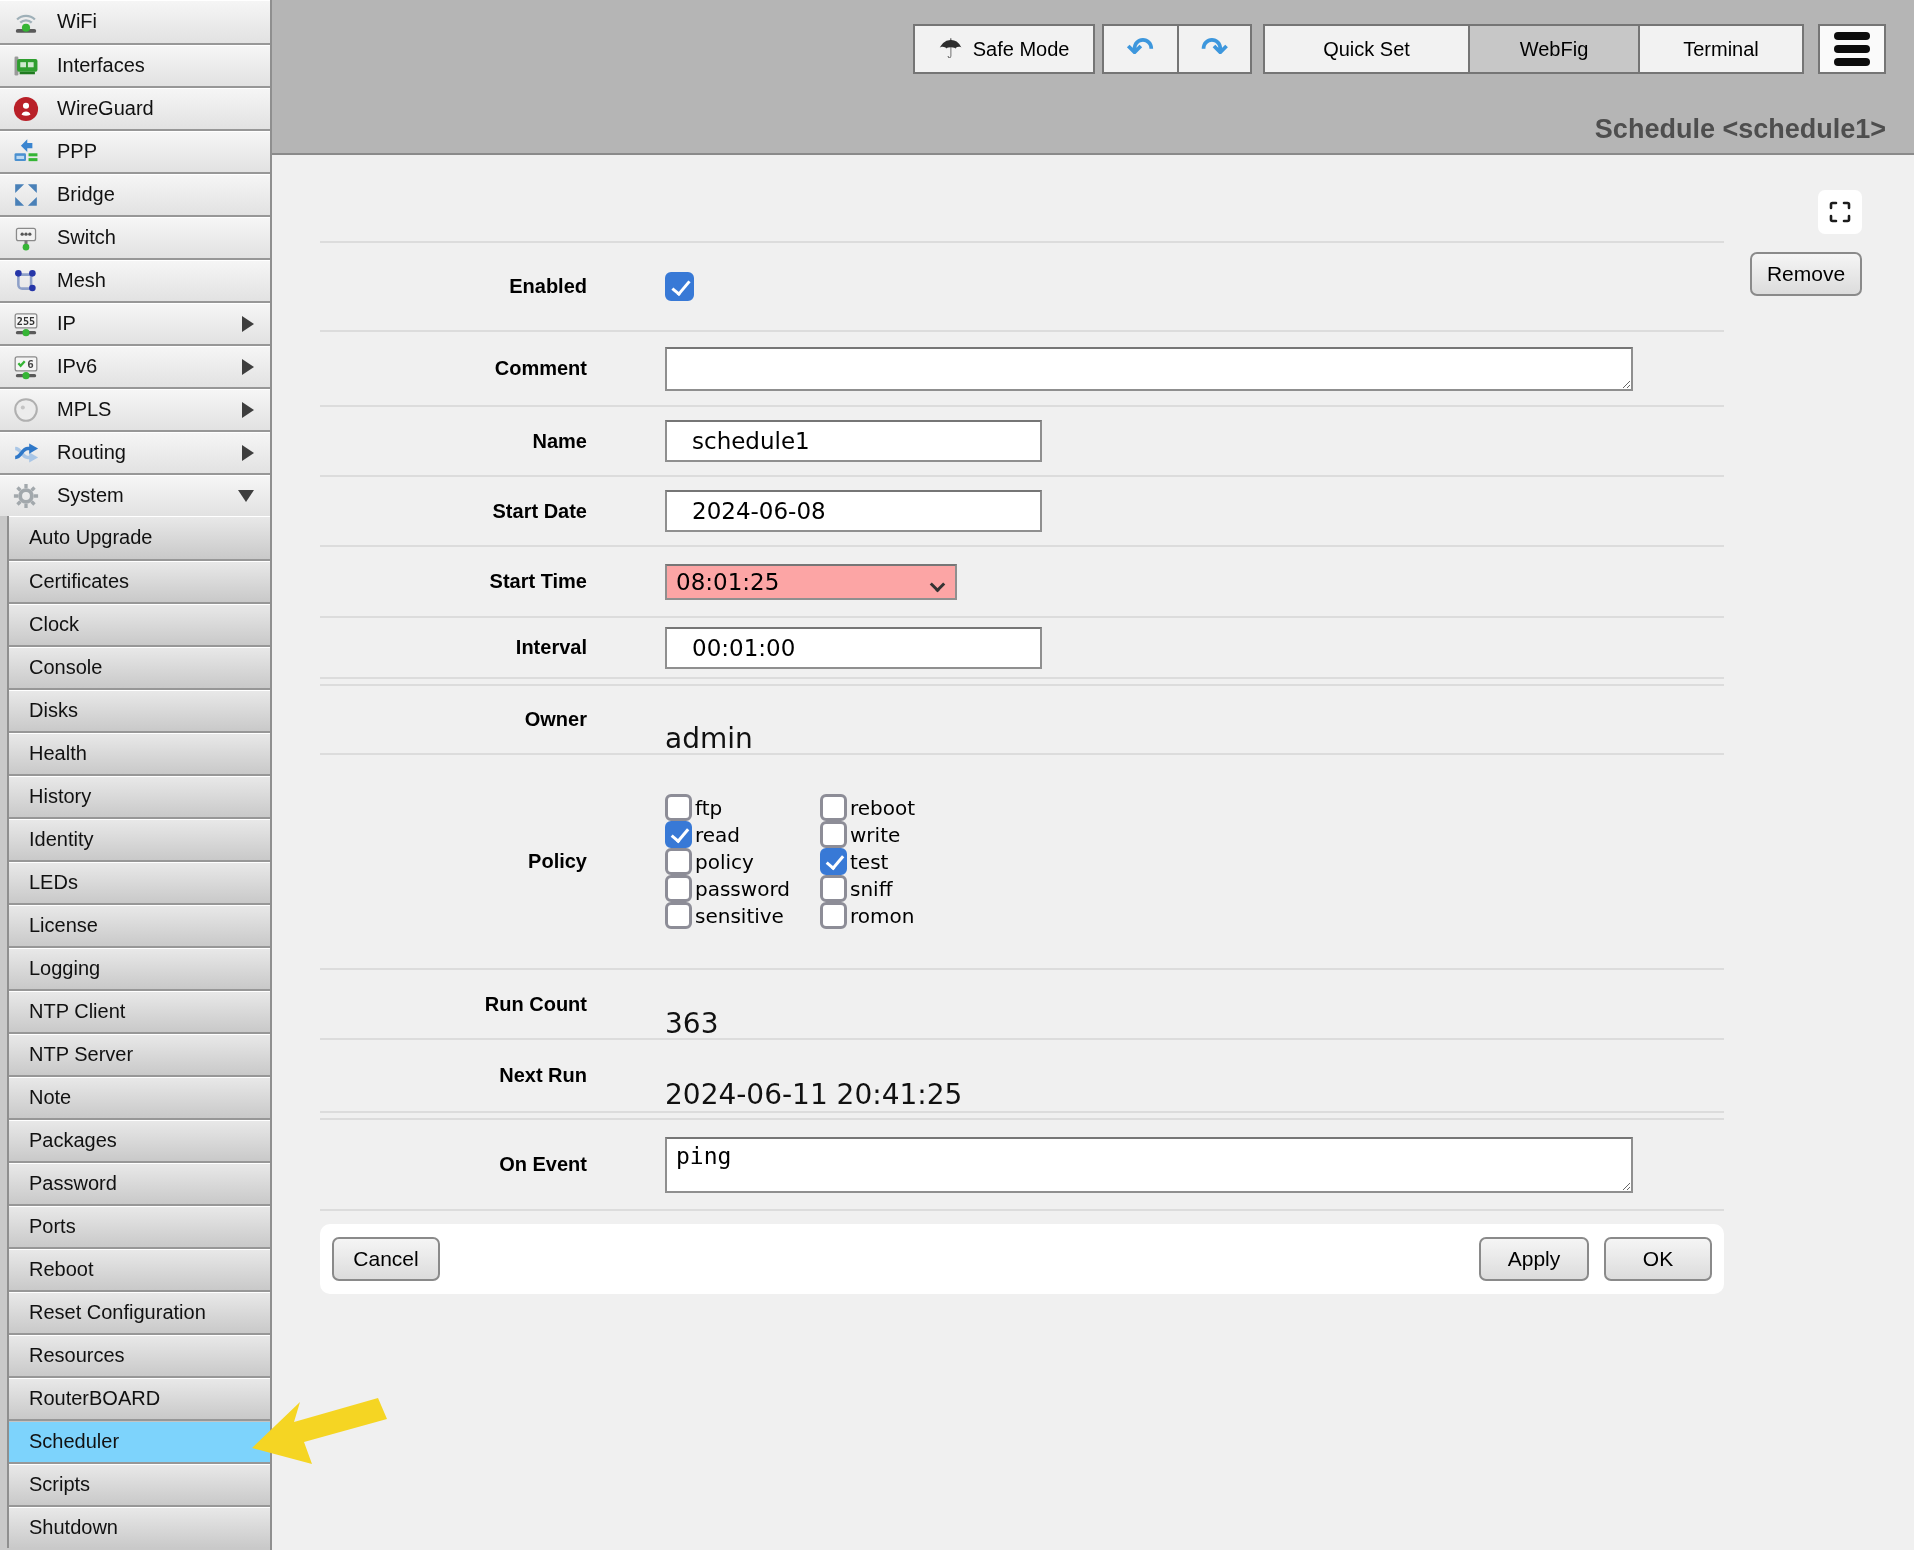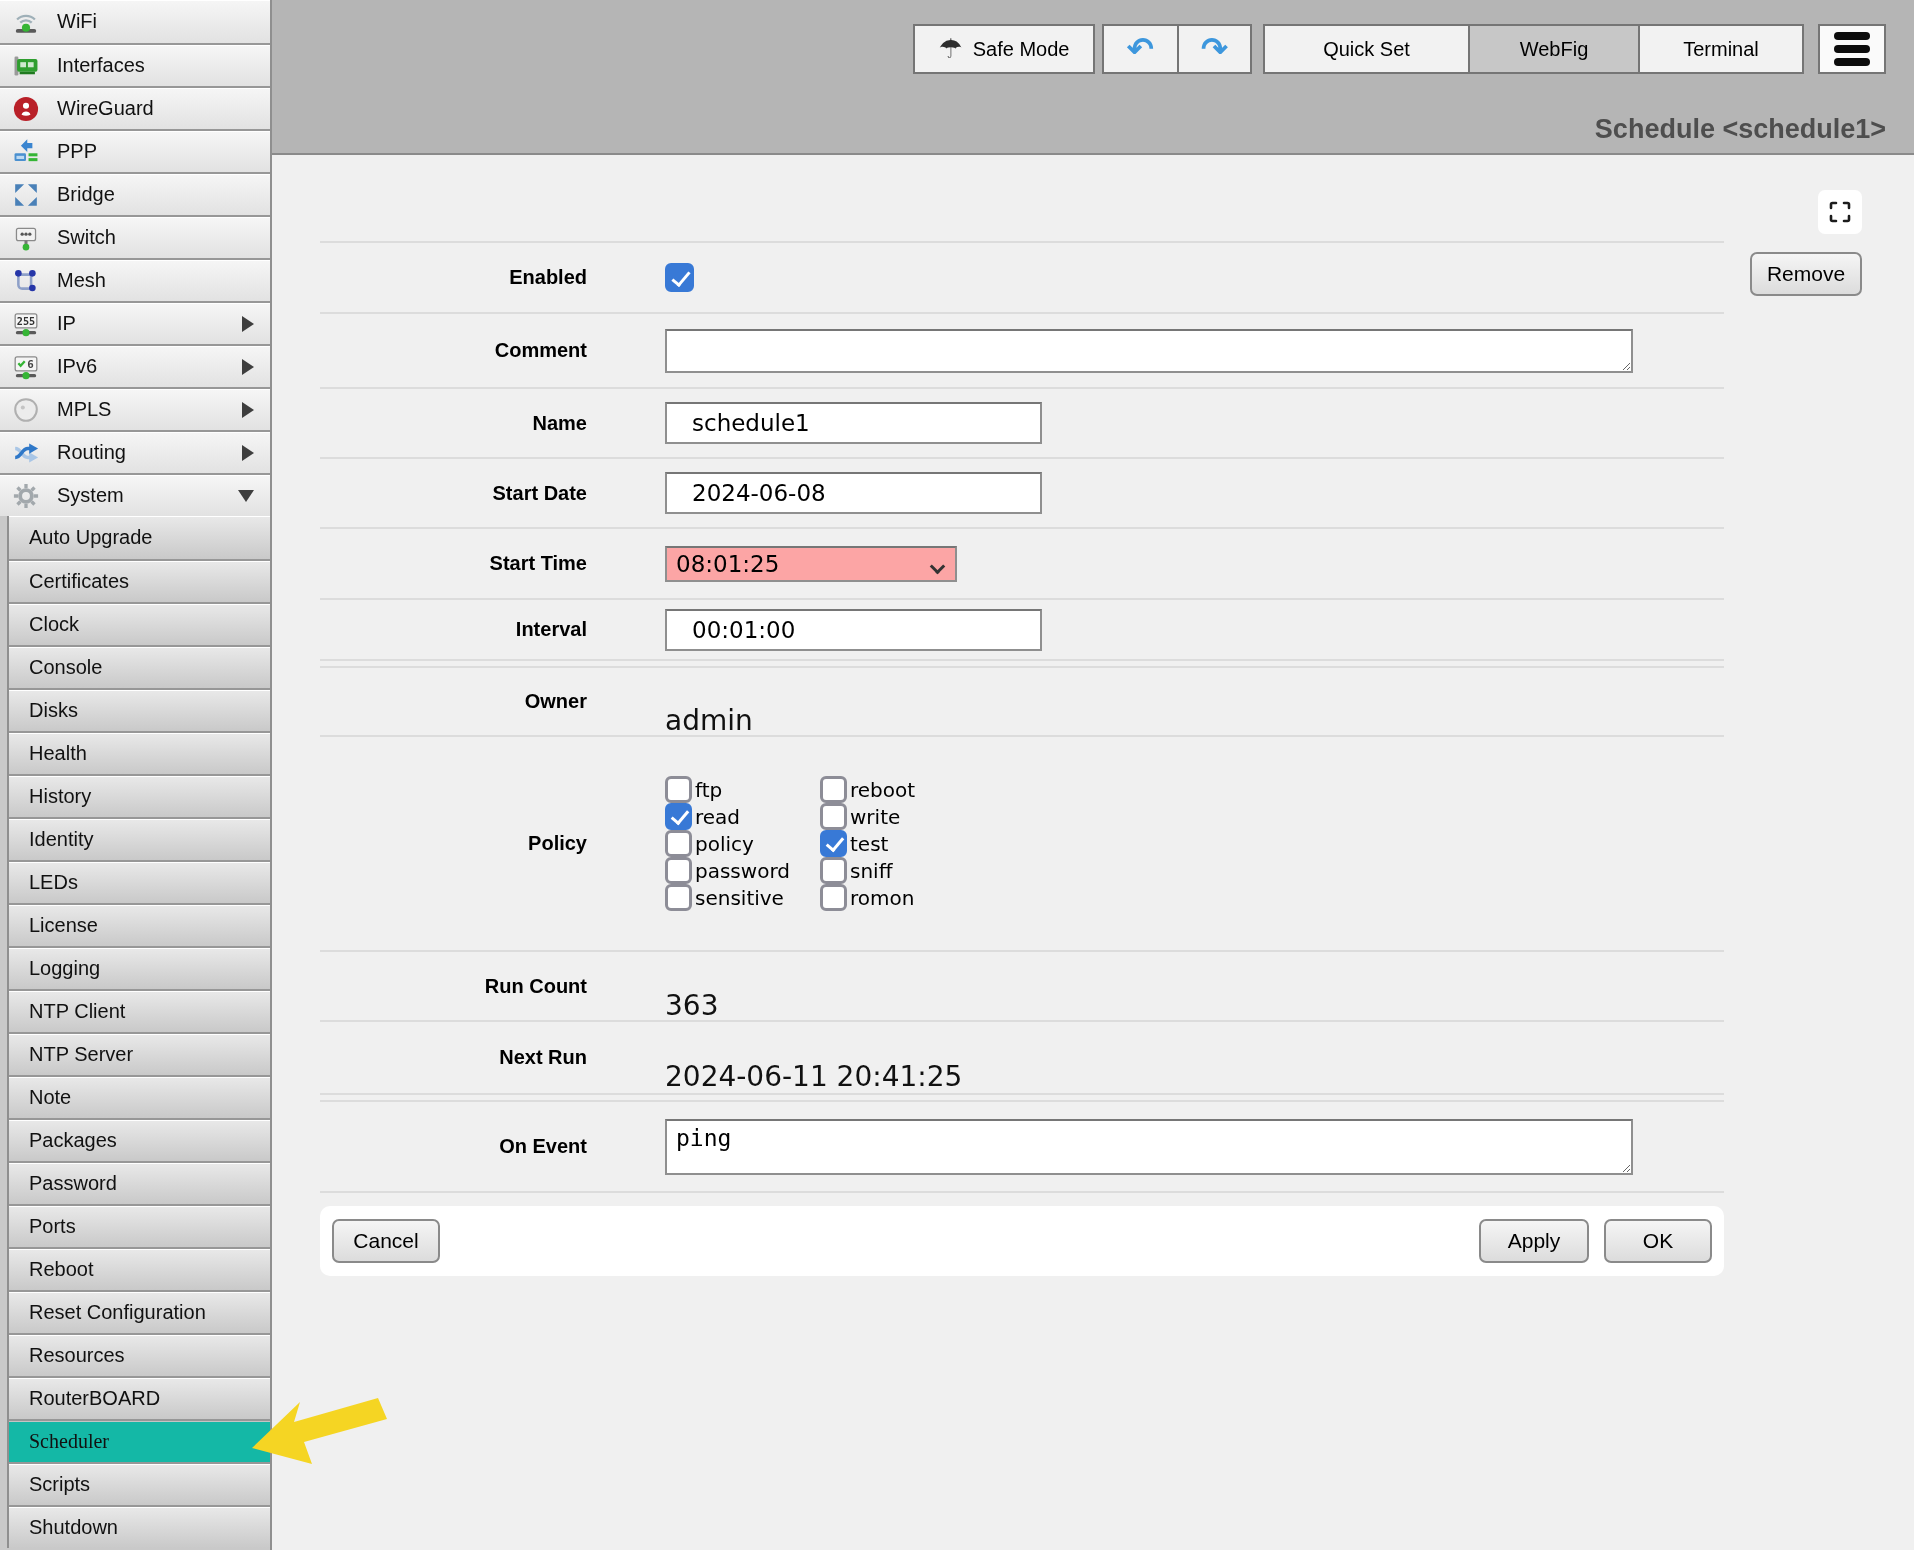--- a/index.html
+++ b/index.html
@@ -13,21 +13,21 @@
   .sb-item.top { padding-left:12px; }
   .sb-item:first-child { border-top:none; }
   .sb-icon { width:28px; height:30px; margin-right:17px; display:flex; align-items:center; justify-content:center; flex:0 0 auto; }
   .sb-icon svg { width:28px; height:28px; }
   .sb-label { font-size:20px; color:#111; white-space:nowrap; }
   .sb-arrow { margin-left:auto; margin-right:16px; }
   .arr-r { width:0; height:0; border-left:12px solid #3e3e3e; border-top:8px solid transparent; border-bottom:8px solid transparent; }
   .arr-d { width:0; height:0; border-top:12px solid #3e3e3e; border-left:8px solid transparent; border-right:8px solid transparent; }
   .submenu { margin-left:7px; position:relative; border-left:2px solid #8f8f8f; }
   .sb-item.sub { padding-left:20px; background:linear-gradient(#e9e9e9,#c9c9c9); }
-  .sb-item.sub.selected { background:#14b8a6; box-shadow:inset 0 1px 0 #c4c4c4;font-family:Liberation Serif, serif; }
+  .sb-item.sub.selected { background:#7dd3fc; box-shadow:inset 0 1px 0 #c4c4c4; }
 
   
   .main { position:absolute; left:272px; top:0; right:0; bottom:0; }
   .main-header { position:relative; height:155px; background:#b5b5b5; border-bottom:2px solid #8a8a8a; }
   .tbtn { position:absolute; top:24px; height:50px; display:flex; align-items:center; justify-content:center;
           background:#f2f2f2; border:2px solid #757575; font-size:20px; color:#000; cursor:pointer; }
   .btn-safe { left:641px; width:182px; gap:10px; }
   .umbrella { font-size:27px; color:#2d2d2d; line-height:1; }
   .undo-group { position:absolute; left:830px; top:24px; height:50px; display:flex; border:2px solid #757575; background:#f2f2f2; }
   .undo-group .ub { width:73px; height:100%; display:flex; align-items:center; justify-content:center; cursor:pointer; font-size:32px; font-weight:bold; color:#3d97dd; }
@@ -46,21 +46,21 @@
   .main-body { position:relative; height:1393px; background:#f0f0f0; }
   .btn { display:inline-flex; align-items:center; justify-content:center; background:linear-gradient(#f5f5f5,#dcdcdc);
          border:2px solid #8a8a8a; border-radius:7px; font-size:21px; color:#000; cursor:pointer; }
   .fullscreen-btn { position:absolute; right:52px; top:35px; width:44px; height:44px; background:#fff; border:none; border-radius:7px; display:flex; align-items:center; justify-content:center; cursor:pointer; }
   .remove-btn { position:absolute; right:52px; top:97px; width:112px; height:44px; }
 
   .form { position:absolute; left:48px; top:86px; width:1404px; }
   .frow { display:flex; align-items:center; border-top:2px solid #dcdcdc; }
   .flabel { width:267px; text-align:right; font-size:20px; font-weight:bold; color:#000; flex:0 0 auto; }
   .fctrl { margin-left:78px; display:flex; align-items:center; }
-  .r-enabled{height:71px;} .r-comment{height:75px;} .r-name{height:70px;} .r-date{height:70px;}
+  .r-enabled{height:89px;} .r-comment{height:75px;} .r-name{height:70px;} .r-date{height:70px;}
   .r-time{height:71px;} .r-interval{height:61px;} .r-owner{height:67px;} .r-policy{height:215px;}
   .r-runcount{height:70px;} .r-nextrun{height:73px;} .r-onevent{height:89px;}
   .sect-gap { height:9px; border-top:2px solid #dcdcdc; border-bottom:2px solid #dcdcdc; }
   .end-line { border-top:2px solid #dcdcdc; height:0; }
 
   .txt-input { height:42px; width:377px; border:2px solid #8f8f8f; border-top-color:#767676; background:#fff;
                font-family:"DejaVu Sans", sans-serif; font-size:23px; padding:0 25px; color:#000; }
   .txt-area { width:968px; height:44px; border:2px solid #8f8f8f; border-top-color:#767676; background:#fff;
               font-family:"DejaVu Sans", sans-serif; font-size:21px; padding:4px 9px; resize:both; }
   .txt-area.mono { height:56px; font-family:"DejaVu Sans Mono", monospace; font-size:23px; }

